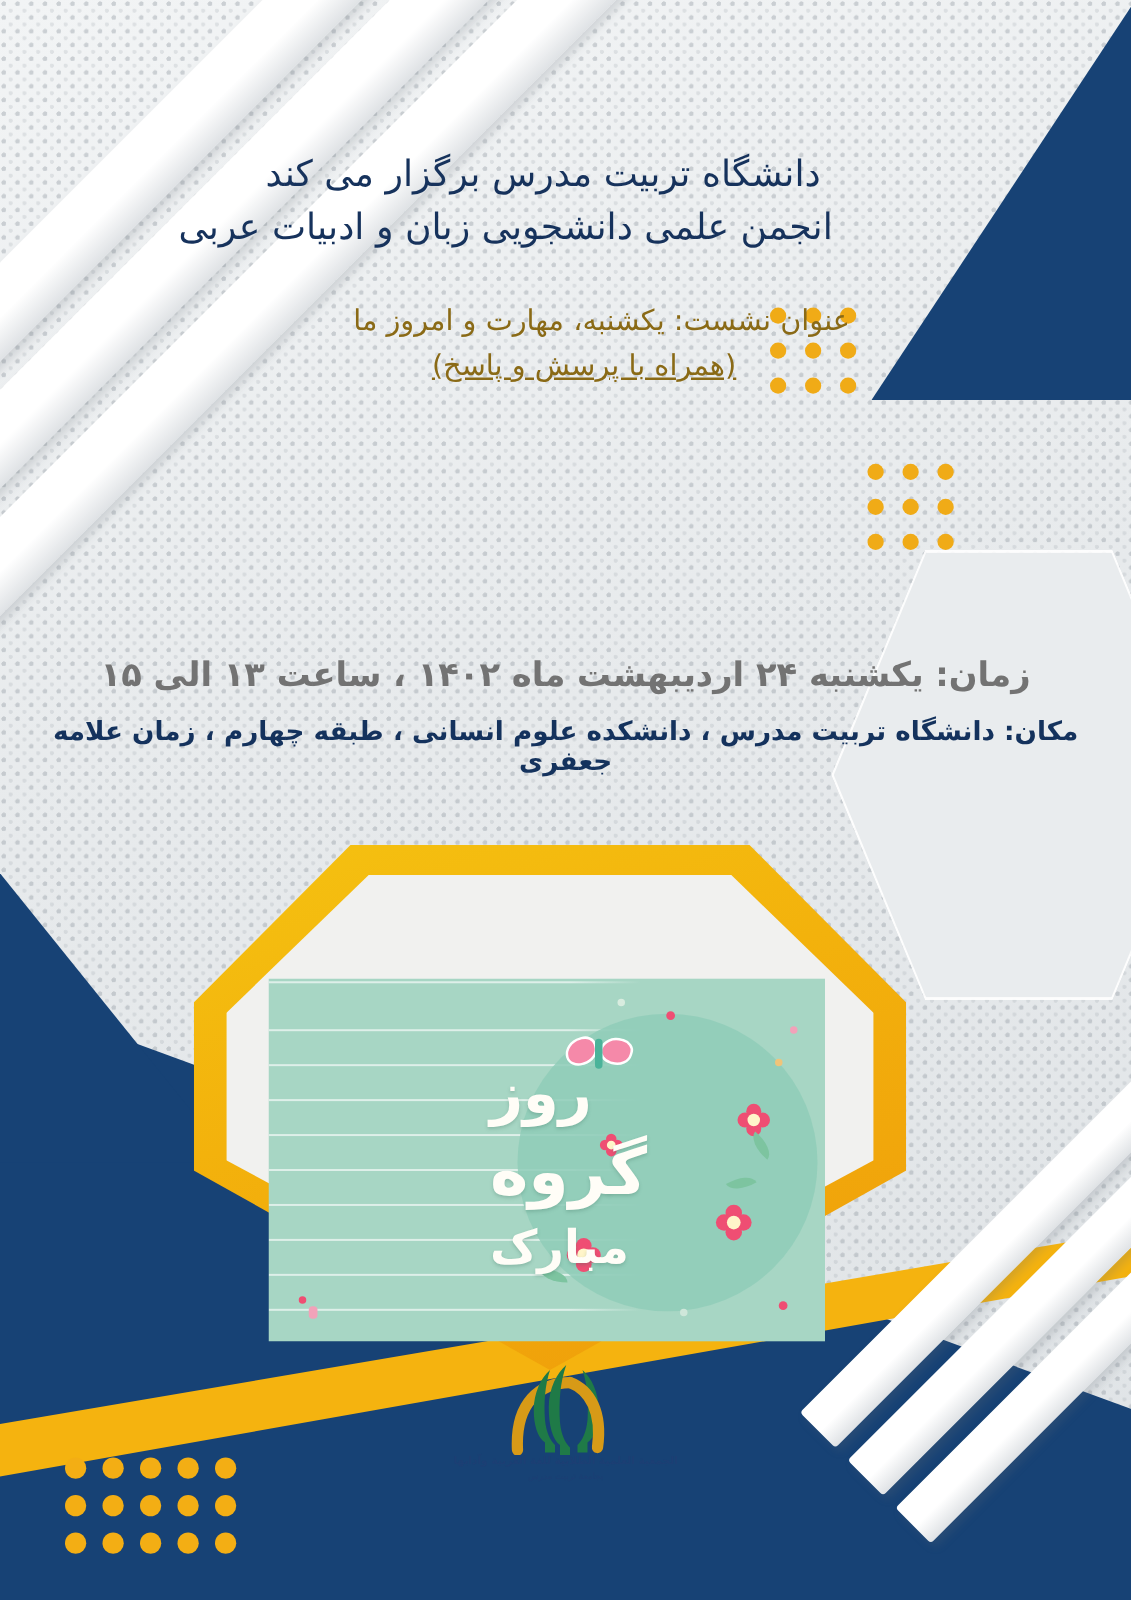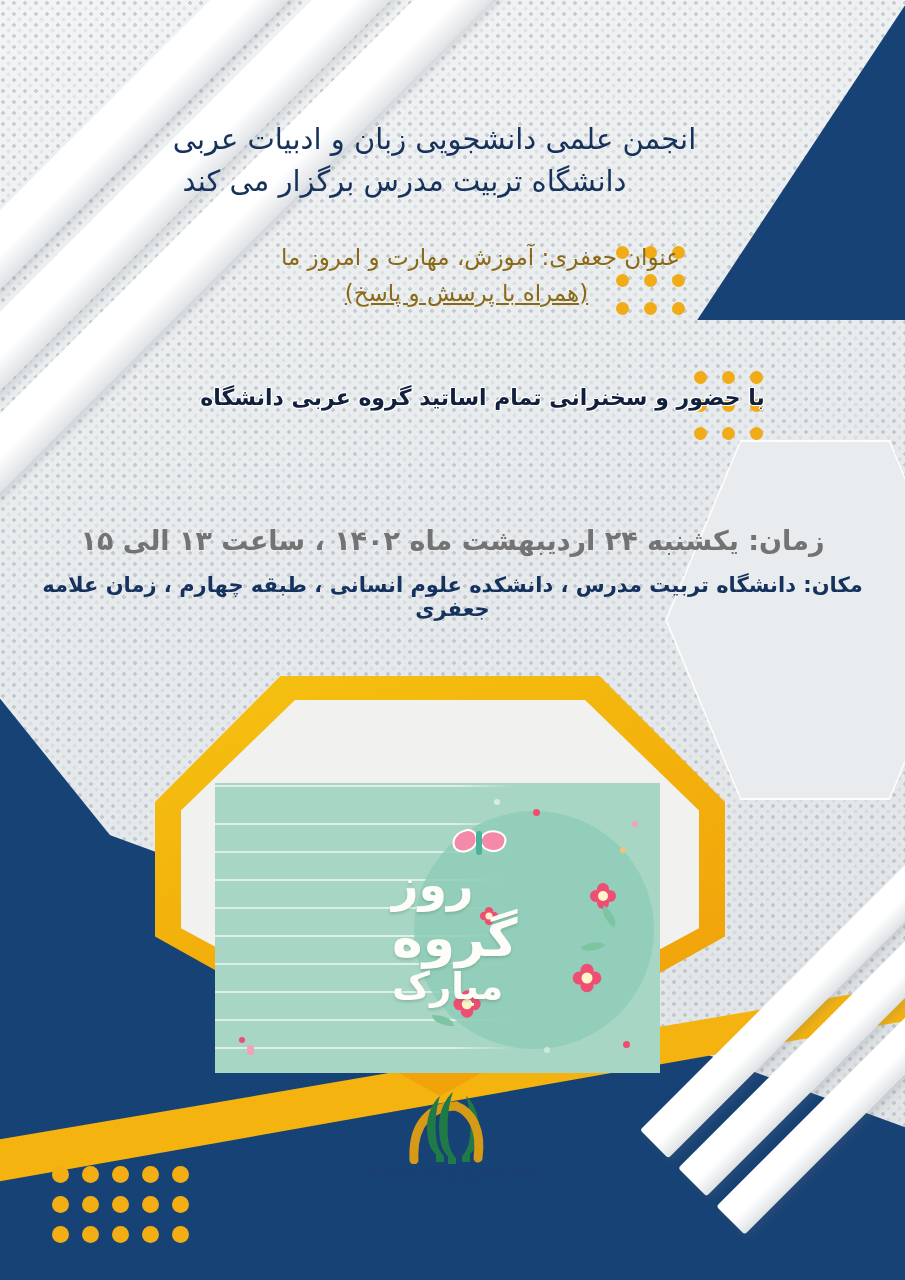--- a/index.html
+++ b/index.html
@@ -157,21 +157,21 @@
   .teal-blob{
     position:absolute; right:6px; top:28px;
     width:240px; height:238px; border-radius:50%;
     background:#8fcdb9; opacity:.85;
   }
   .tdtext{
     position:absolute; right:18px; top:40px;
     width:250px; height:220px;
     display:flex; flex-direction:column;
     align-items:flex-end; justify-content:center;
-    gap:4px;
+    gap:15px;
     direction:rtl;
   }
   .tdtext span{
     font-family:"DejaVu Sans", sans-serif;
     color:#fffdf7;
     font-weight:bold;
     letter-spacing:1px;
     text-shadow:0 2px 3px rgba(60,110,95,.28);
     line-height:1;
   }
@@ -426,31 +426,30 @@
       <span></span>
       <span></span>
       <span></span>
       <span></span>
   </div>
 
   <div class="textwrap">
 
 
     <div class="rtl t-assoc">
+      <div>دانشگاه تربیت مدرس برگزار می کند</div>
       <div>انجمن علمی دانشجویی زبان و ادبیات عربی</div>
-      <div>دانشگاه تربیت مدرس برگزار می کند</div>
     </div>
 
     <div class="rtl t-session">
-      <div>عنوان جعفری: آموزش، مهارت و امروز ما</div>
+      <div>عنوان نشست: یکشنبه، مهارت و امروز ما</div>
       <div class="l2">(همراه با پرسش و پاسخ)</div>
     </div>
 
     <div class="rtl t-speakers">
-      <div>با حضور و سخنرانی تمام اساتید گروه عربی دانشگاه</div>
     </div>
 
     <div class="rtl t-when">زمان: یکشنبه ۲۴ اردیبهشت ماه ۱۴۰۲ ، ساعت ۱۳ الی ۱۵</div>
     <div class="rtl t-where">مکان: دانشگاه تربیت مدرس ، دانشکده علوم انسانی ، طبقه چهارم ، زمان علامه جعفری</div>
 
   </div>
 
 </div>
 
 </body></html>

